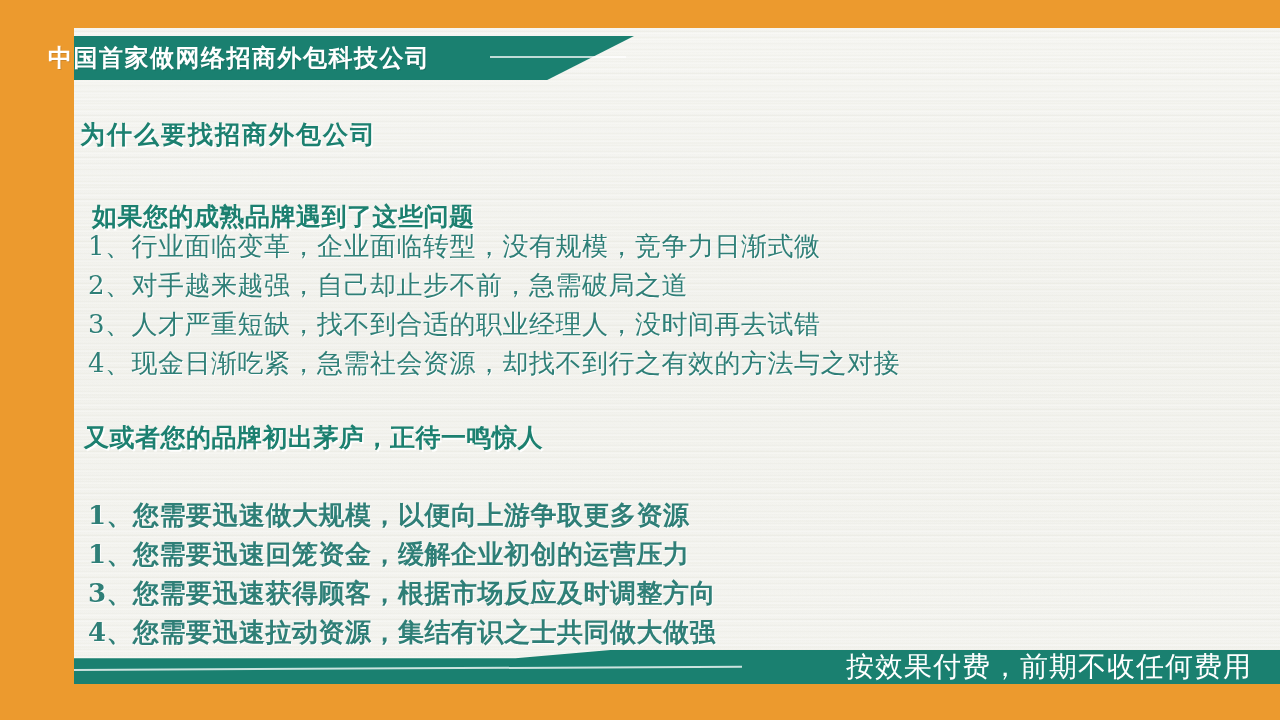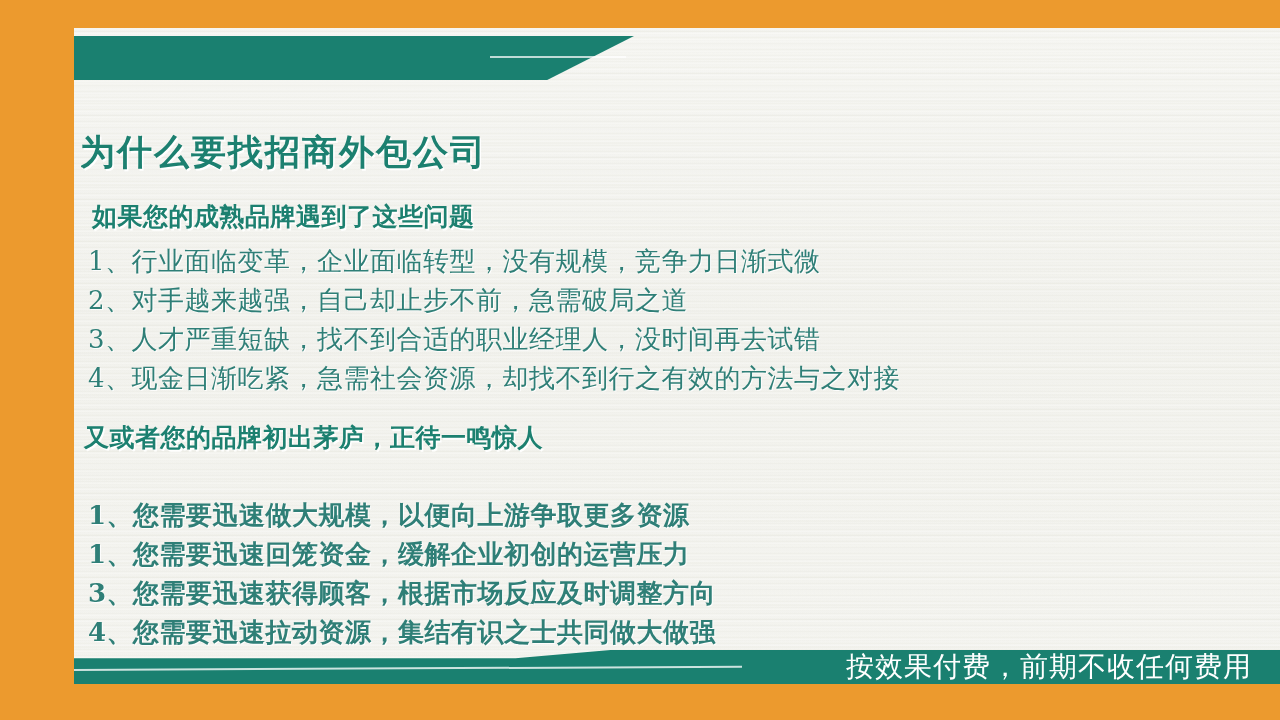--- a/index.html
+++ b/index.html
@@ -76,22 +76,22 @@
     letter-spacing: 1.5px;
     line-height: 32px;
     white-space: nowrap;
     text-shadow: 1px 1px 0 rgba(0,0,0,0.12);
   }
 
   
   .main-title {
     position: absolute;
     left: 80px;
-    top: 129px;
-    font-size: 35px;
+    top: 118px;
+    font-size: 25px;
     font-weight: bold;
     color: #1c8070;
     letter-spacing: 2px;
     white-space: nowrap;
     text-shadow: 1.5px 1.5px 0 rgba(255,255,255,0.95);
     font-family: Liberation Serif, serif;
   }
 
   
   .section-head {
@@ -104,21 +104,21 @@
     text-shadow: 1.5px 1.5px 0 rgba(255,255,255,0.95);
   }
   #head-1 { left: 92px; top: 200px; }
   #head-2 { left: 84px; top: 421px; }
 
   
   .list {
     position: absolute;
     left: 88px;
   }
-  #list-1 { top: 242px; }
+  #list-1 { top: 227px; }
   #list-2 { top: 496px; font-weight: bold; }
 
   .list-item {
     font-family: "DejaVu Serif", "Liberation Serif", serif;
     font-size: 26px;
     line-height: 39px;
     color: #2f7f77;
     white-space: nowrap;
     letter-spacing: 0.5px;
     text-shadow: 1px 1px 0 rgba(255,255,255,0.9);
@@ -169,20 +169,21 @@
 </style>
 </head>
 <body>
 
 <div class="slide">
 
   <div class="paper"></div>
 
   <div class="top-banner"></div>
   <div class="top-banner-rule"></div>
+  <div class="top-banner-text">中国首家做网络招商外包科技公司</div>
 
   <div class="main-title">为什么要找招商外包公司</div>
 
   <div class="section-head" id="head-1">如果您的成熟品牌遇到了这些问题</div>
 
   <div class="list" id="list-1">
     <div class="list-item">1、行业面临变革，企业面临转型，没有规模，竞争力日渐式微</div>
     <div class="list-item">2、对手越来越强，自己却止步不前，急需破局之道</div>
     <div class="list-item">3、人才严重短缺，找不到合适的职业经理人，没时间再去试错</div>
     <div class="list-item">4、现金日渐吃紧，急需社会资源，却找不到行之有效的方法与之对接</div>

